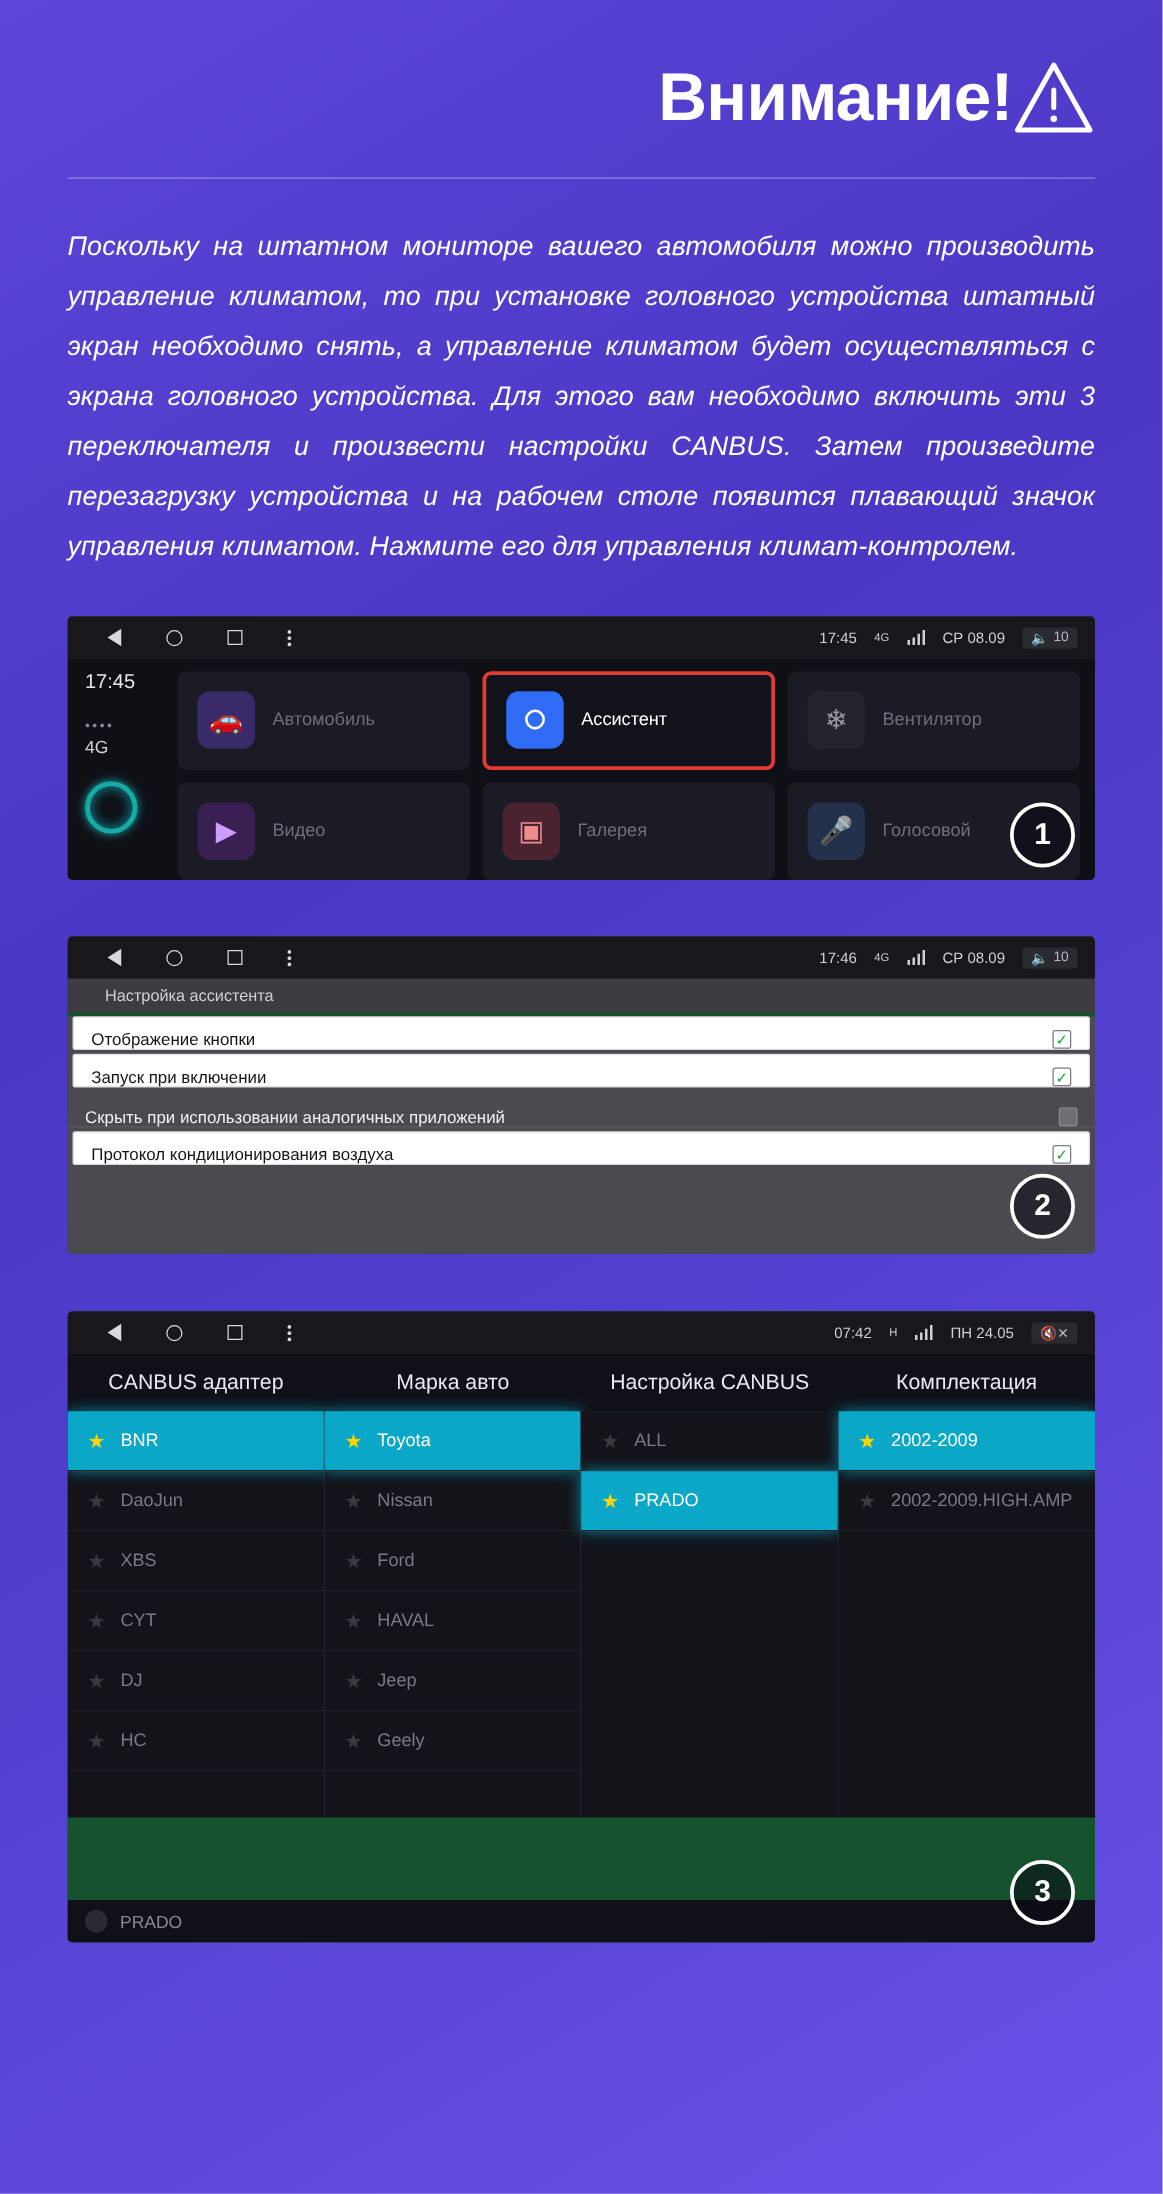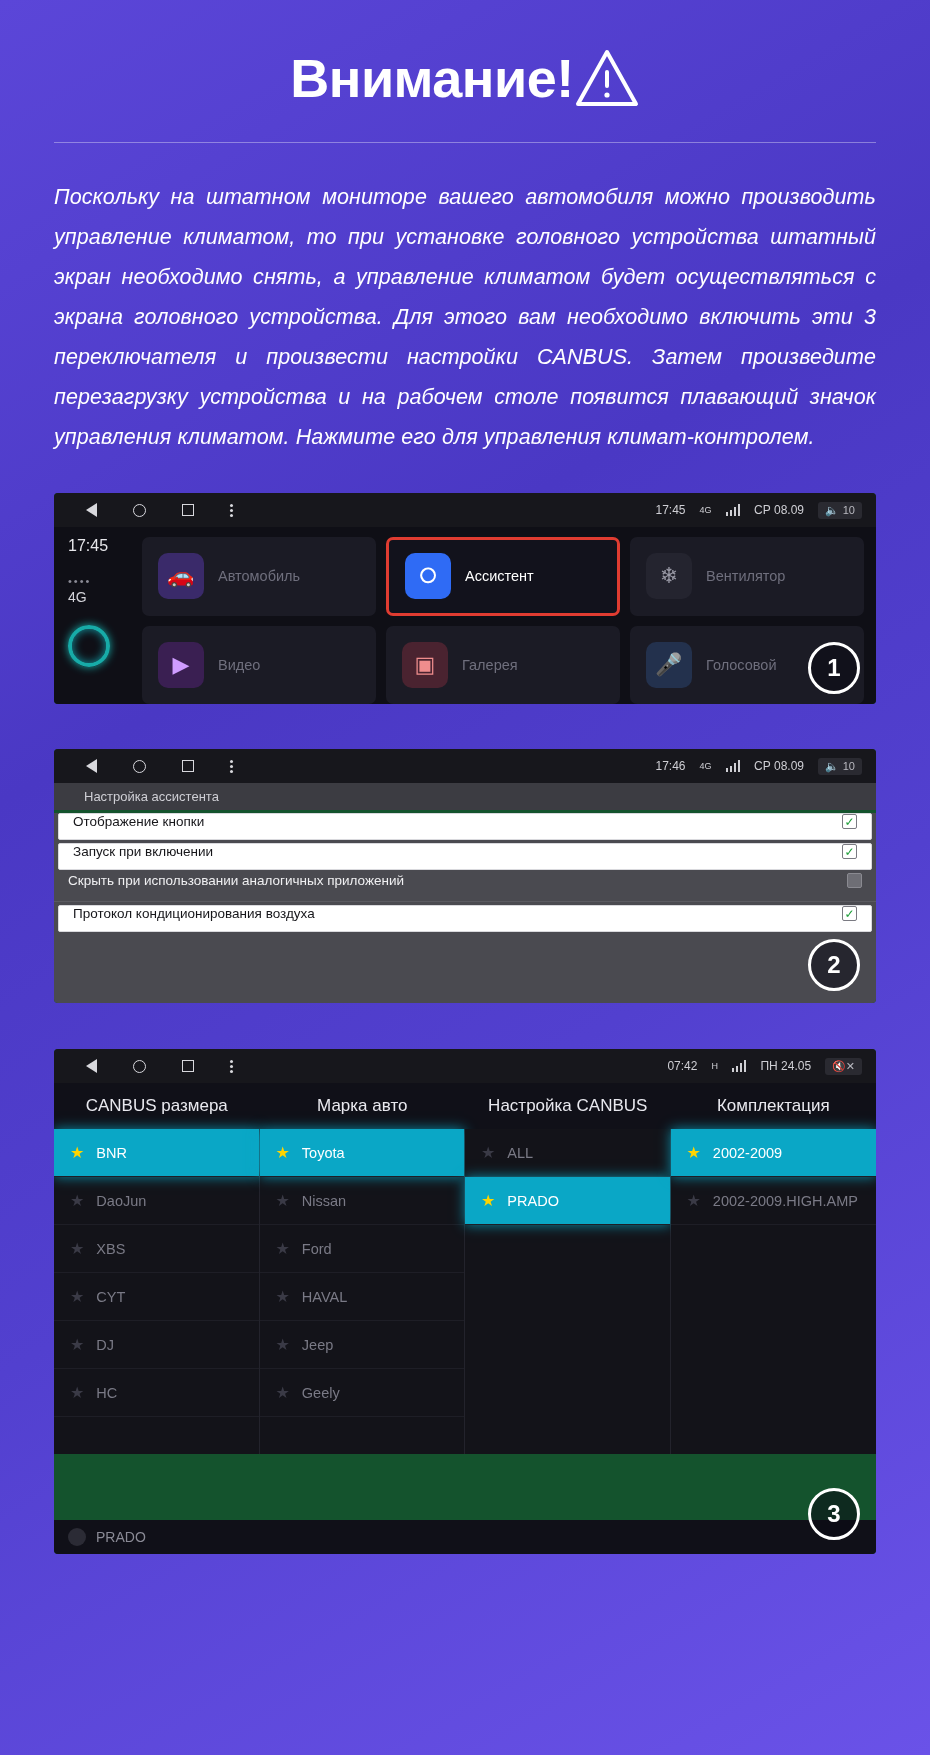--- a/index.html
+++ b/index.html
@@ -18,21 +18,21 @@
     position: relative;
     width: 930px;
     height: 1755px;
     padding: 0 54px;
   }
 
   
   .header {
     display: flex;
     align-items: center;
-    justify-content: center;
+    justify-content: flex-end;
     padding-top: 48px;
   }
   .title {
     font-size: 54px;
     font-weight: bold;
     letter-spacing: -0.5px;
     line-height: 1.1;
   }
   .warn-icon { width: 66px; height: 62px; }
   .divider {
@@ -126,21 +126,21 @@
   .ic-video { background: #3a1f52; color: #cf9cff; }
   .ic-gallery { background: #4a2330; color: #ef8d8d; }
   .ic-voice { background: #23314d; color: #7fb0ff; }
 
   
   .s2-title {
     background: #3c3c42; color: #cfcfd5; font-size: 13px; padding: 6px 30px;
   }
   .s2-body { background: #4a4a50; height: 100%; }
   .s2-row {
-    display: flex; align-items: flex-start; justify-content: space-between;
+    display: flex; align-items: flex-end; justify-content: space-between;
     padding: 0 14px; height: 29px; font-size: 13.5px; color: #f0f0f2;
     border-bottom: 1px solid #5a5a60;
   }
   .s2-row.boxed {
     background: #ffffff; color: #16161a; margin: 3px 4px; border-radius: 2px;
     height: 27px; border: 1px solid #d9d9dd;
   }
   .cb { width: 15px; height: 15px; border: 1.6px solid #7a7a82; border-radius: 2px;
         display: inline-flex; align-items: center; justify-content: center;
         font-size: 12px; color: #1e9e3a; background: #fff; }
@@ -346,21 +346,21 @@
             <i></i>
           </span>
         <span>ПН 24.05</span>
         <span class="vol-chip">
           <span>🔇✕</span>
         </span>
       </div>
     </div>
 
     <div class="s3-head">
-      <div>CANBUS размера</div>
+      <div>CANBUS адаптер</div>
       <div>Марка авто</div>
       <div>Настройка CANBUS</div>
       <div>Комплектация</div>
     </div>
 
     <div class="s3-cols">
 
       <div class="s3-col">
         <div class="s3-item on glow">
           <span class="star">★</span>

